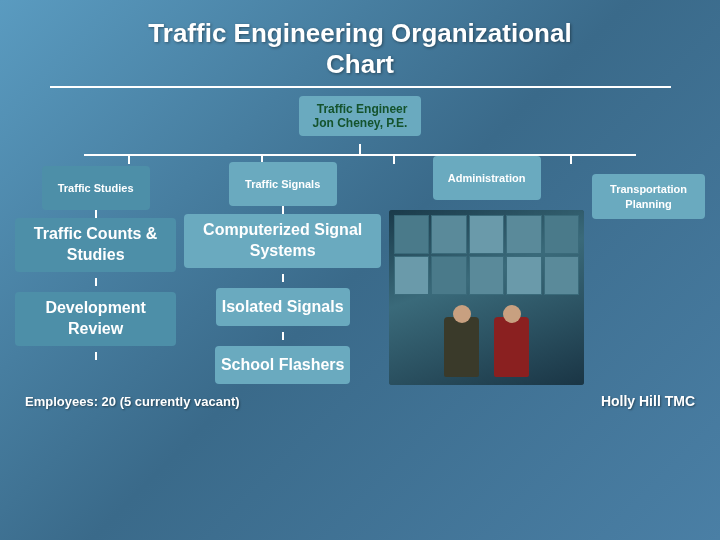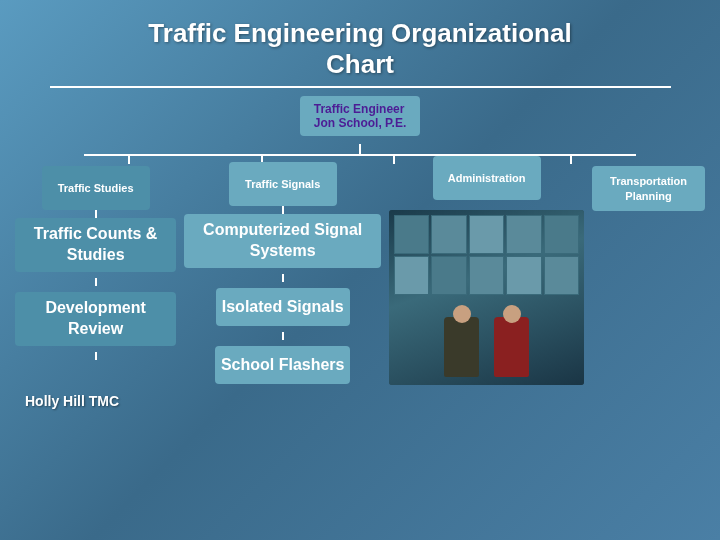--- a/index.html
+++ b/index.html
@@ -35,24 +35,24 @@
 
     .divider {
       width: 90%;
       height: 2px;
       background: white;
       margin-bottom: 8px;
     }
 
     .top-box {
       background: #6aaabf;
-      color: #4c1d95;
+      color: #14532d;
       font-size: 12px;
       font-weight: bold;
-      text-align: left;
+      text-align: right;
       padding: 6px 14px;
       border-radius: 4px;
       margin-bottom: 8px;
       min-width: 110px;
     }
 
     .box {
       background: #6aaabf;
       color: white;
       font-size: 11px;
@@ -230,21 +230,21 @@
 <div class="page">
 
   <div class="main-title">
     <span>Traffic Engineering Organizational</span><br>
     <span>Chart</span>
   </div>
   <div class="divider"></div>
 
   <div class="top-box">
     <span>Traffic Engineer</span><br>
-    <span>Jon School, P.E.</span>
+    <span>Jon Cheney, P.E.</span>
   </div>
 
   <div class="vert-line" style="height:10px;width:2px;"></div>
 
   <div style="width:80%;height:2px;background:white;position:relative;">
 
     <div style="position:absolute;top:0;left:8%;width:2px;height:10px;background:white;"></div>
     <div style="position:absolute;top:0;left:32%;width:2px;height:10px;background:white;"></div>
     <div style="position:absolute;top:0;left:56%;width:2px;height:10px;background:white;"></div>
     <div style="position:absolute;top:0;left:88%;width:2px;height:10px;background:white;"></div>
@@ -310,24 +310,25 @@
           </div>
           <div class="photo-figures">
             <div class="figure"></div>
             <div class="figure"></div>
           </div>
         </div>
       </div>
     </div>
 
     <div class="col" style="align-items:center;">
-      <div class="box" style="min-width:108px;margin-top:10px;">
+      <div class="box" style="min-width:108px;margin-top:18px;">
         <span>Transportation Planning</span>
       </div>
     </div>
 
   </div>
 
   <div class="employees-row">
+    <span class="employees-text">Employees: 20  (5 currently vacant)</span>
     <span class="holly-text">Holly Hill  TMC</span>
   </div>
 
 </div>
 
 </body></html>

